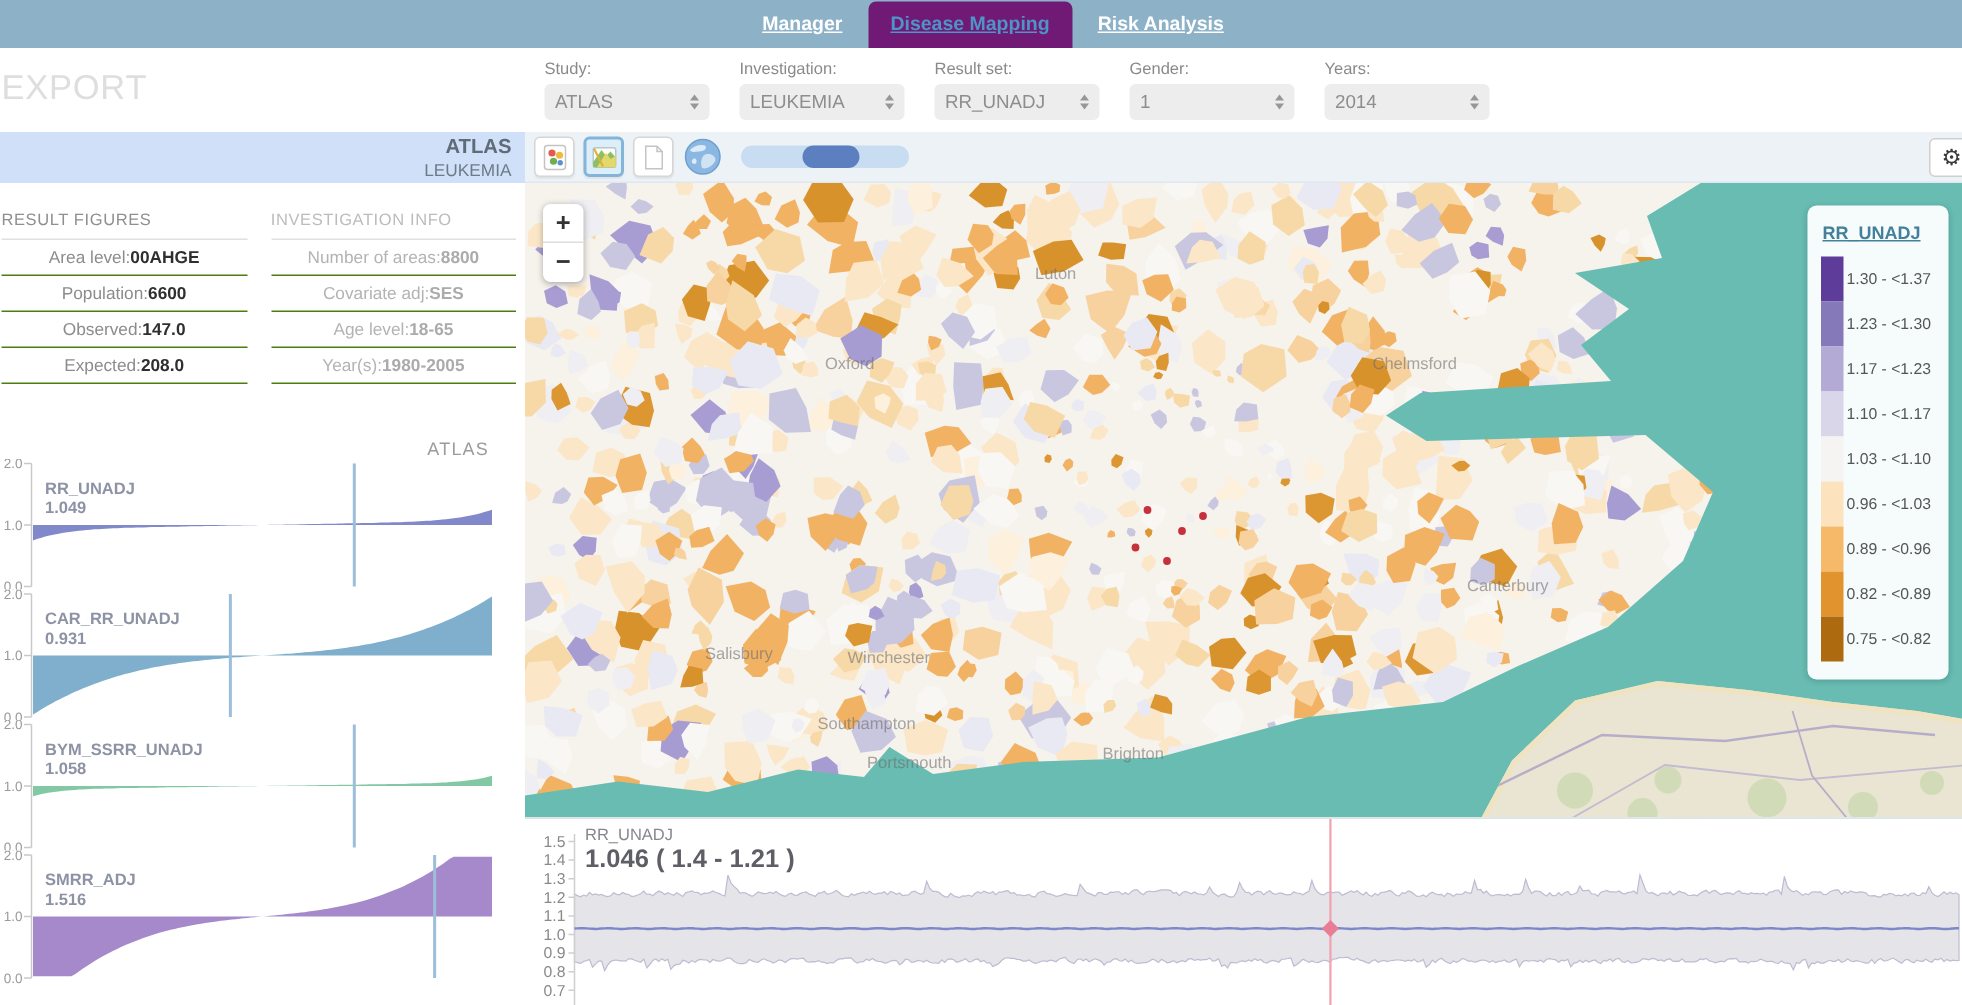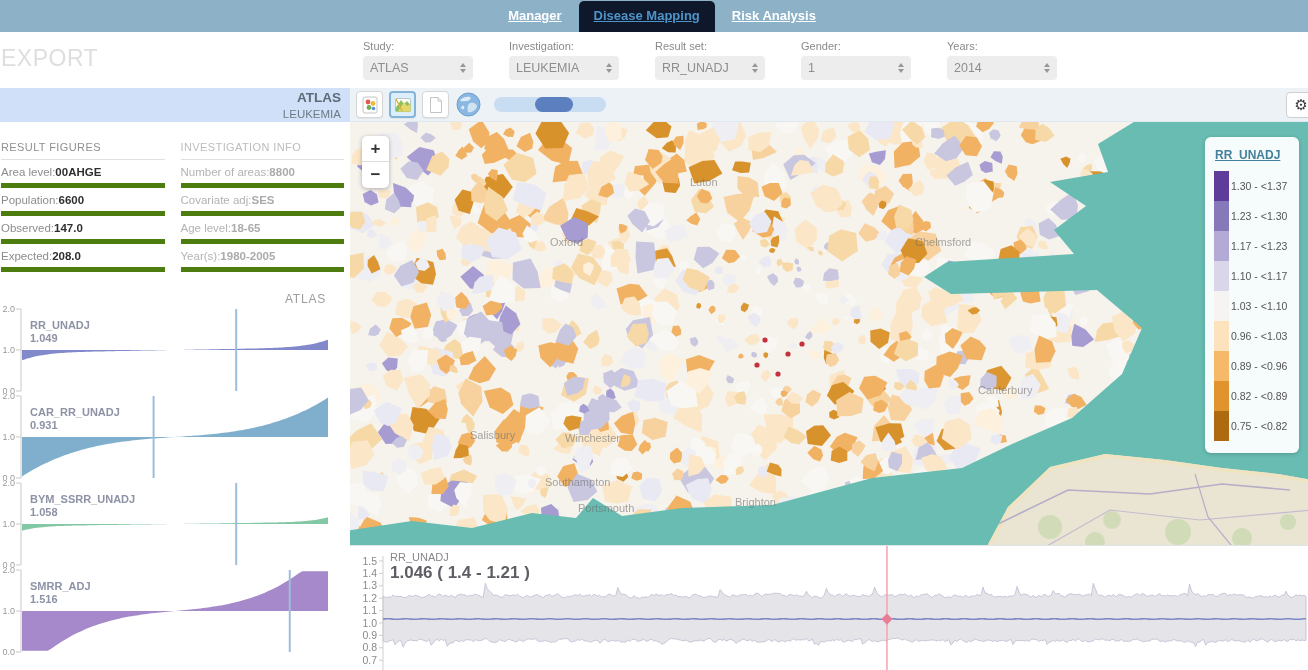--- a/index.html
+++ b/index.html
@@ -5,46 +5,46 @@
   *{margin:0;padding:0;box-sizing:border-box}
   html,body{width:1308px;height:670px;overflow:hidden;background:#fff;
     font-family:"Liberation Sans",sans-serif}
   .app{position:relative;width:1308px;height:670px;overflow:hidden}
 
   
   .topbar{position:absolute;top:0;left:0;right:0;height:32px;background:#8db2c8;z-index:30}
   .tabs{display:flex;justify-content:center;align-items:flex-end;height:32px;gap:2px;padding-left:16px}
   .tab{padding:7px 15px 9px;color:#fff;font-weight:bold;font-size:13px;
        text-decoration:underline;cursor:pointer;white-space:nowrap}
-  .tab.active{background:#0f172a;color:#4e94c8;border-radius:5px 5px 0 0}
+  .tab.active{background:#701a75;color:#4e94c8;border-radius:5px 5px 0 0}
 
   
   .left-panel{position:absolute;top:32px;left:0;width:350px;bottom:0;background:#fff;overflow:hidden;z-index:5}
   .export-title{margin:13px 0 0 1px;font-size:23px;color:#dedede;letter-spacing:.5px;font-weight:400}
   .banner{position:absolute;top:56px;left:0;right:0;height:34px;background:#cfe0f8;
           text-align:right;padding:2px 9px;line-height:1.25}
   .banner .study{font-size:13.5px;font-weight:bold;color:#5f6b77}
   .banner .inv{font-size:11.5px;color:#6e7a86}
   .info-grid{position:absolute;top:104px;left:0;right:6px;display:flex;gap:16px;padding-left:1px}
   .info-col{flex:1}
   .info-heading{font-size:11px;letter-spacing:.4px;color:#8f8f8f;padding:5px 0 6px;border-bottom:1px solid #e0e0e0}
   .info-col.secondary .info-heading{color:#bcbcbc}
-  .info-row{display:flex;justify-content:flex-start;padding:6px 0 5px;border-bottom:5px solid #4d7c0f;font-size:11.5px}
+  .info-row{display:flex;justify-content:center;padding:6px 0 5px;border-bottom:1px solid #4d7c0f;font-size:11.5px}
   .info-row .lbl{color:#8c8c8c}
   .info-row .val{font-weight:bold;color:#2f2f2f}
   .info-col.secondary .info-row .lbl{color:#b3b3b3}
   .info-col.secondary .info-row .val{color:#ababab}
   .zoom-label{position:absolute;top:260px;right:24px;font-size:12px;color:#9c9c9c;letter-spacing:.8px}
   .dist-charts{position:absolute;top:274px;left:0;right:0}
   .dist-slot{height:87px}
   .dist-slot.last{height:100px}
 
   
   .right{position:absolute;left:350px;top:32px;right:0;bottom:0;background:#fff}
-  .filter-row{height:56px;display:flex;gap:36px;padding:8px 0 0 13px;background:#fff}
+  .filter-row{height:56px;display:flex;gap:20px;padding:8px 0 0 13px;background:#fff}
   .fgroup{display:flex;flex-direction:column}
   .flabel{font-size:11px;color:#8a8a8a;margin-bottom:4px}
   .fselect{width:110px;height:24px;background:#ededed;border-radius:4px;display:flex;
            align-items:center;justify-content:space-between;padding:0 7px;
            font-size:12.5px;color:#8e8e8e;cursor:pointer}
   .spinner{display:flex;flex-direction:column;gap:2px}
   .spinner i{display:block;width:0;height:0;border-left:3.5px solid transparent;border-right:3.5px solid transparent}
   .spinner .up{border-bottom:4px solid #979797}
   .spinner .dn{border-top:4px solid #979797}
 

